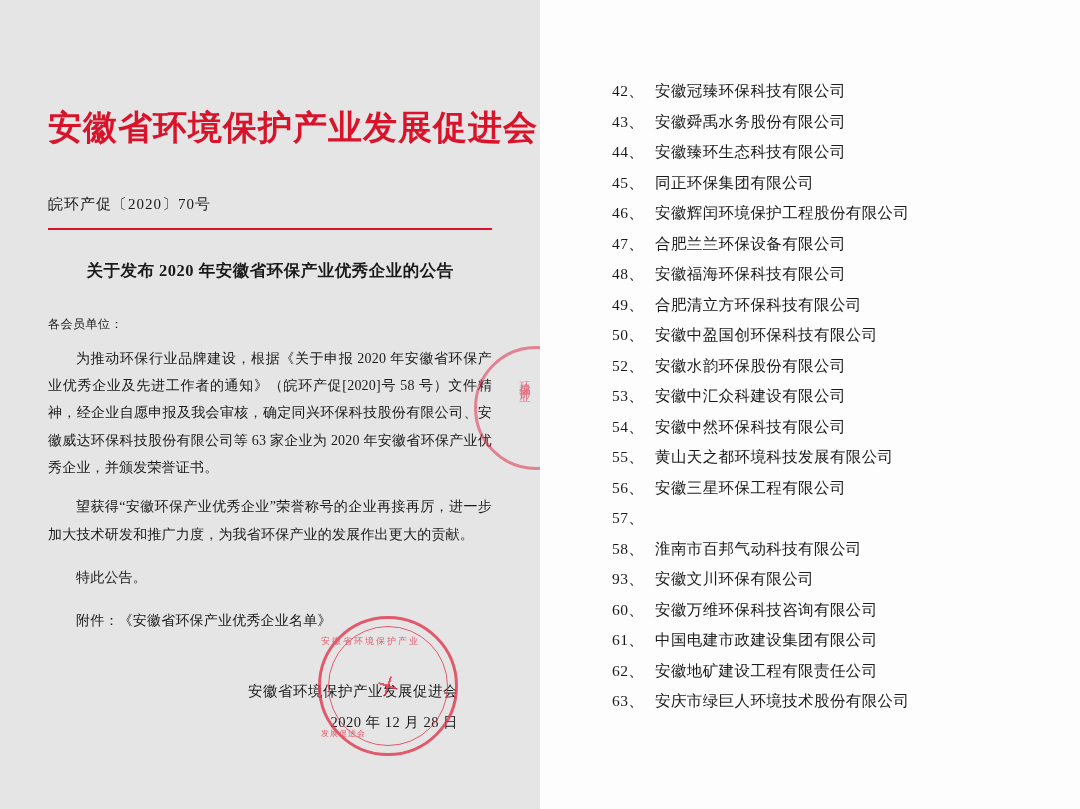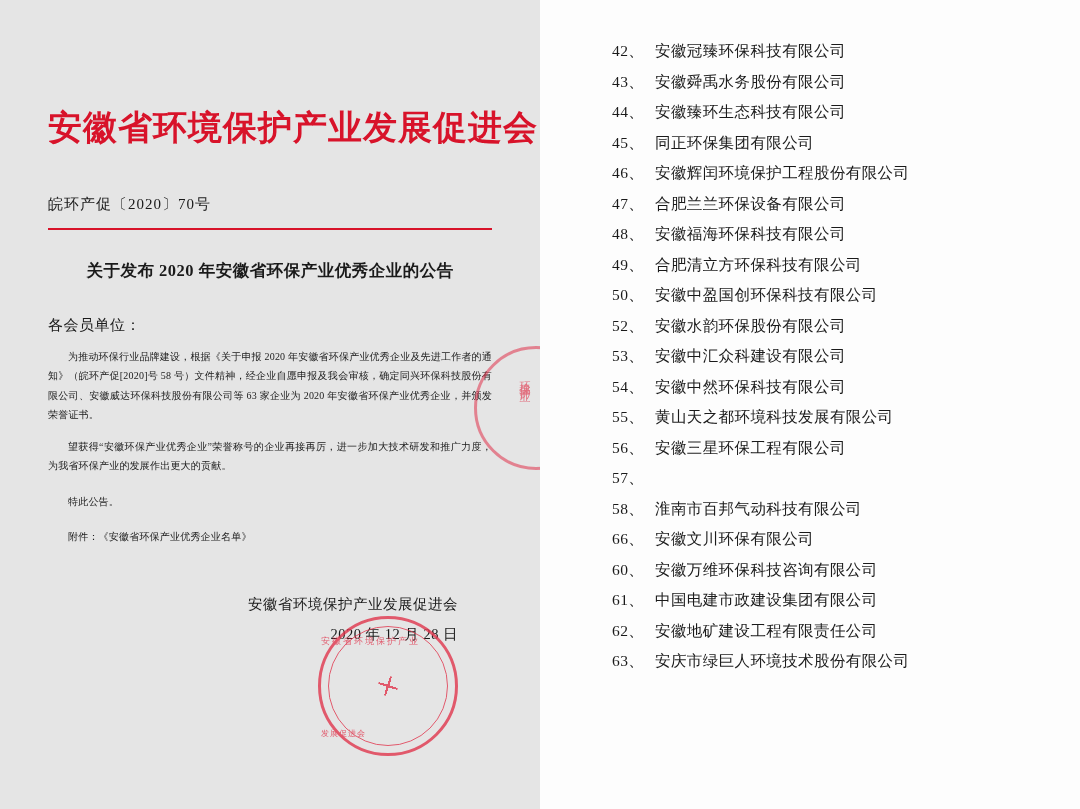--- a/index.html
+++ b/index.html
@@ -55,26 +55,26 @@
     margin: 14px 0 0 0;
   }
   .doc-title {
     text-align: center;
     font-weight: bold;
     font-size: 16.5px;
     margin-top: 30px;
     letter-spacing: 0.5px;
   }
   .salutation {
-    font-size: 15px;
+    font-size: 12px;
     margin-top: 34px;
     letter-spacing: 0.5px;
   }
   .para {
-    font-size: 10px;
+    font-size: 14px;
     line-height: 1.95;
     text-indent: 2em;
     margin-top: 12px;
     text-align: justify;
     letter-spacing: 0.2px;
   }
   .para-tight {
     margin-top: 16px;
   }
   .sig-block {
@@ -156,21 +156,21 @@
     font-family: "Liberation Sans", sans-serif;
     pointer-events: none;
   }
 
   
   .doc-right {
     position: relative;
     width: 540px;
     height: 809px;
     box-sizing: border-box;
-    padding: 36px 40px 0 72px;
+    padding: 76px 40px 0 72px;
     background: #fdfdfd;
   }
   .company-list {
     list-style: none;
     margin: 0;
     padding: 0;
   }
   .company-item {
     font-size: 15.5px;
     line-height: 1.05;
@@ -290,21 +290,21 @@
           <span class="company-name">安徽三星环保工程有限公司</span>
         </li>
         <li class="company-item">
           <span class="company-index">57、</span>
         </li>
         <li class="company-item">
           <span class="company-index">58、</span>
           <span class="company-name">淮南市百邦气动科技有限公司</span>
         </li>
         <li class="company-item">
-          <span class="company-index">66、</span>
+          <span class="company-index">93、</span>
           <span class="company-name">安徽文川环保有限公司</span>
         </li>
         <li class="company-item">
           <span class="company-index">60、</span>
           <span class="company-name">安徽万维环保科技咨询有限公司</span>
         </li>
         <li class="company-item">
           <span class="company-index">61、</span>
           <span class="company-name">中国电建市政建设集团有限公司</span>
         </li>

